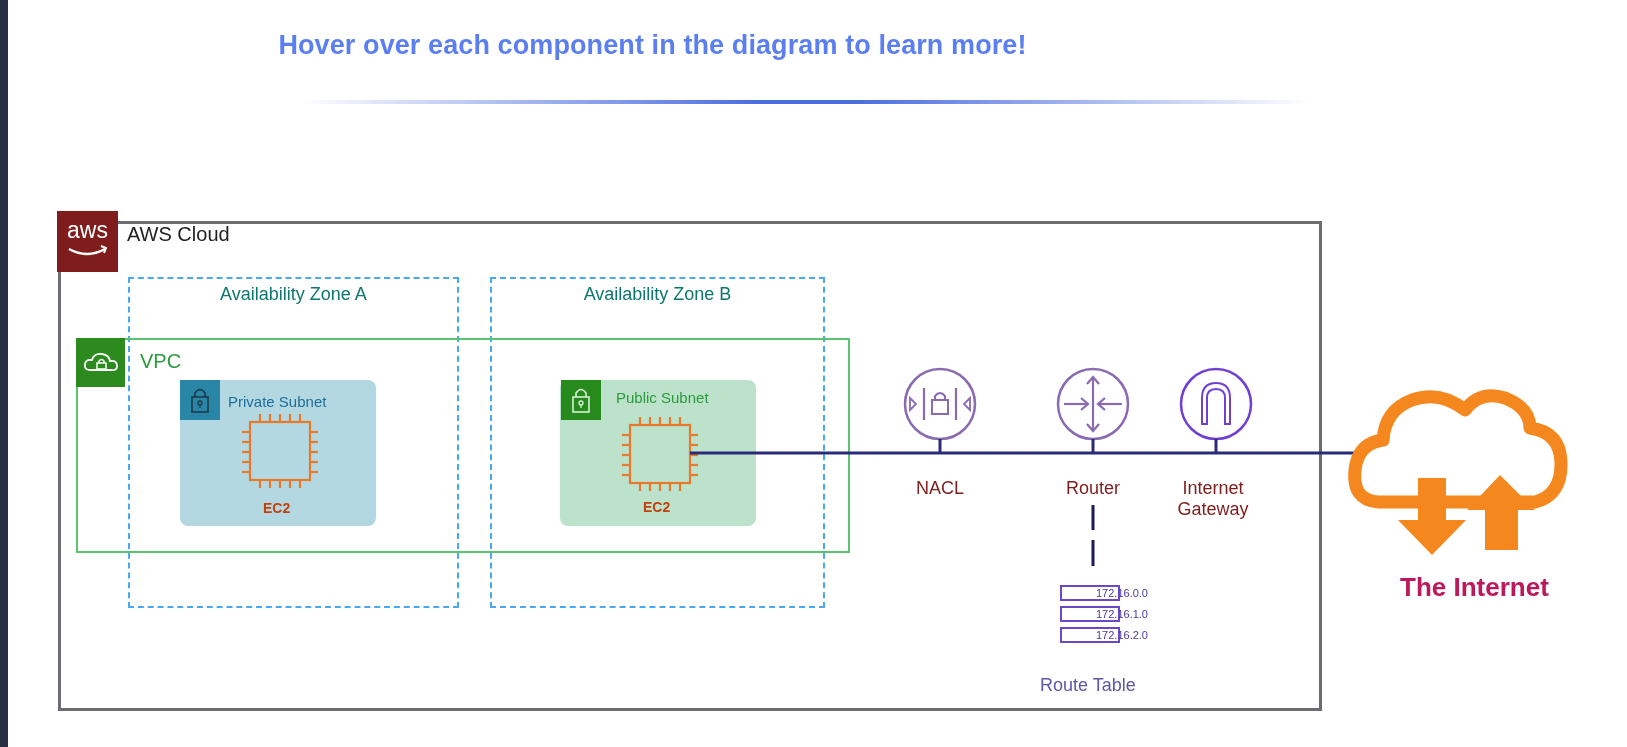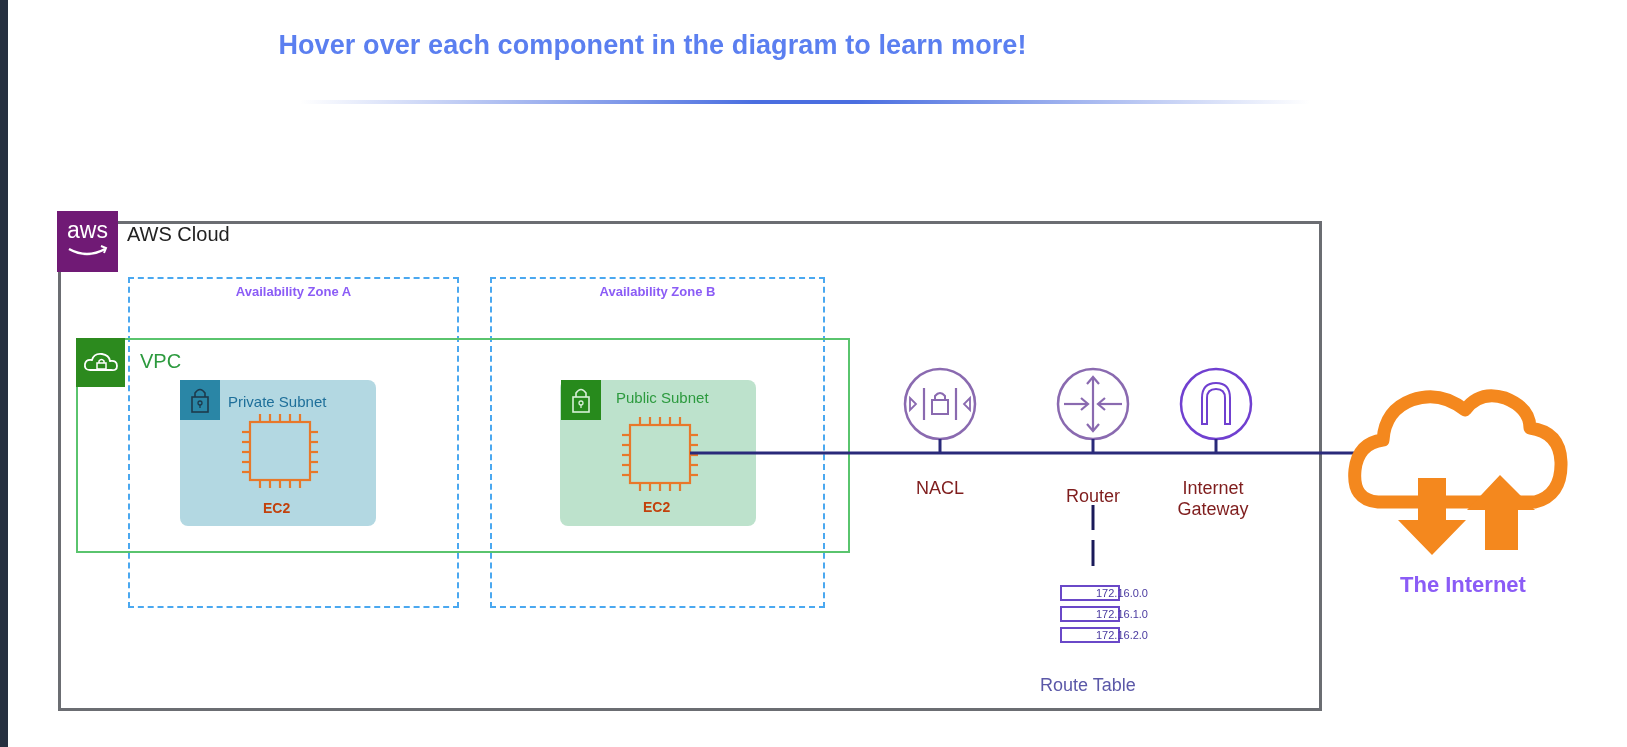--- a/index.html
+++ b/index.html
@@ -14,47 +14,47 @@
   }
   .divider {
     position: absolute; left: 300px; top: 100px; width: 1010px; height: 4px;
     background: linear-gradient(to right, rgba(80,120,230,0) 0%, #4a6ee0 45%, #4a6ee0 55%, rgba(80,120,230,0) 100%);
   }
   .aws-cloud {
     position: absolute; left: 58px; top: 221px; width: 1264px; height: 490px;
     border: 3px solid #6b6d72; box-sizing: border-box;
   }
   .aws-logo {
-    position: absolute; left: 57px; top: 211px; width: 61px; height: 61px; background: #701a75;
+    position: absolute; left: 57px; top: 211px; width: 61px; height: 61px; background: #7f1d1d;
   }
   .aws-logo .txt { position: absolute; left: 0; top: 6px; width: 61px; text-align: center; color: #fff; font-size: 23px; }
   .aws-cloud-label { position: absolute; left: 127px; top: 223px; font-size: 20px; color: #222; }
   .az {
     position: absolute; border: 2.5px dashed #4aa8f0; box-sizing: border-box;
   }
   .az-a { left: 128px; top: 277px; width: 331px; height: 331px; }
   .az-b { left: 490px; top: 277px; width: 335px; height: 331px; }
-  .az-label { position: absolute; font-size: 13px; color: #8b5cf6; font-weight: bold; }
+  .az-label { position: absolute; font-size: 18px; color: #0f766e; font-weight: normal; }
   .vpc {
     position: absolute; left: 76px; top: 338px; width: 774px; height: 215px;
     border: 2px solid #5ac46e; box-sizing: border-box;
   }
   .vpc-icon { position: absolute; left: 76px; top: 338px; width: 49px; height: 49px; background: #2c8a1e; }
   .vpc-label { position: absolute; left: 140px; top: 350px; font-size: 20px; color: #2c9a3e; }
   .subnet { position: absolute; border-radius: 8px; }
   .subnet-private { left: 180px; top: 380px; width: 196px; height: 146px; background: #b3d8e2; }
   .subnet-public { left: 560px; top: 380px; width: 196px; height: 146px; background: #bde2cc; }
   .subnet-lock { position: absolute; width: 40px; height: 40px; }
   .lock-private { left: 180px; top: 380px; background: #2a86a6; }
   .lock-public { left: 561px; top: 380px; background: #278a1c; }
   .subnet-label { position: absolute; font-size: 15px; }
   .ec2-label { position: absolute; font-size: 14px; color: #c2410c; font-weight: bold; }
   .net-label { position: absolute; font-size: 18px; color: #7f1d1d; text-align: center; }
   .rt-label { position: absolute; font-size: 18px; color: #5b58a8; }
-  .internet-label { position: absolute; left: 1400px; top: 572px; font-size: 22px; color: #8b5cf6; font-weight: bold; }
+  .internet-label { position: absolute; left: 1400px; top: 572px; font-size: 26px; color: #be185d; font-weight: bold; }
   .route-entry {
     position: absolute; left: 1060px; width: 60px; height: 16px; border: 2.5px solid #6a48c8;
     box-sizing: border-box; font-family: "Liberation Sans", sans-serif; font-size: 11px; color: #4a3aa0;
     text-align: center; line-height: 12px; padding-left: 34px;
   }
   svg.overlay { position: absolute; left: 0; top: 0; }
 </style>
 </head>
 <body>
 
@@ -198,21 +198,21 @@
   <line x1="1093" y1="540" x2="1093" y2="566" stroke="#1a1a5a" stroke-width="3"></line>
 
   <g>
     <path d="M1378 502 Q1352 500 1355 470 Q1358 443 1383 440 Q1385 410 1412 400 Q1440 390 1465 410 Q1480 390 1505 398 Q1530 408 1530 428 Q1560 432 1561 462 Q1562 495 1535 502 Z" stroke="#f4881e" stroke-width="13" fill="none" stroke-linejoin="round"></path>
     <path d="M1418 478 H1446 V520 H1466 L1432 555 L1398 520 H1418 Z" fill="#f4881e"></path>
     <path d="M1500 475 L1535 510 H1518 V550 H1485 V510 H1467 Z" fill="#f4881e"></path>
   </g>
 </svg>
 
 <div class="net-label" style="left:890px;top:478px;width:100px;">NACL</div>
-<div class="net-label" style="left:1043px;top:478px;width:100px;margin-top:8px;">Router</div>
+<div class="net-label" style="left:1043px;top:478px;width:100px;">Router</div>
 <div class="net-label" style="left:1168px;top:478px;width:90px;line-height:21px;">Internet Gateway</div>
 
 <div class="route-entry" style="top:585px;">172.16.0.0</div>
 <div class="route-entry" style="top:606px;">172.16.1.0</div>
 <div class="route-entry" style="top:627px;">172.16.2.0</div>
 <div class="rt-label" style="left:1040px;top:675px;">Route Table</div>
 
 <div class="internet-label">The Internet</div>
 
 </body></html>

